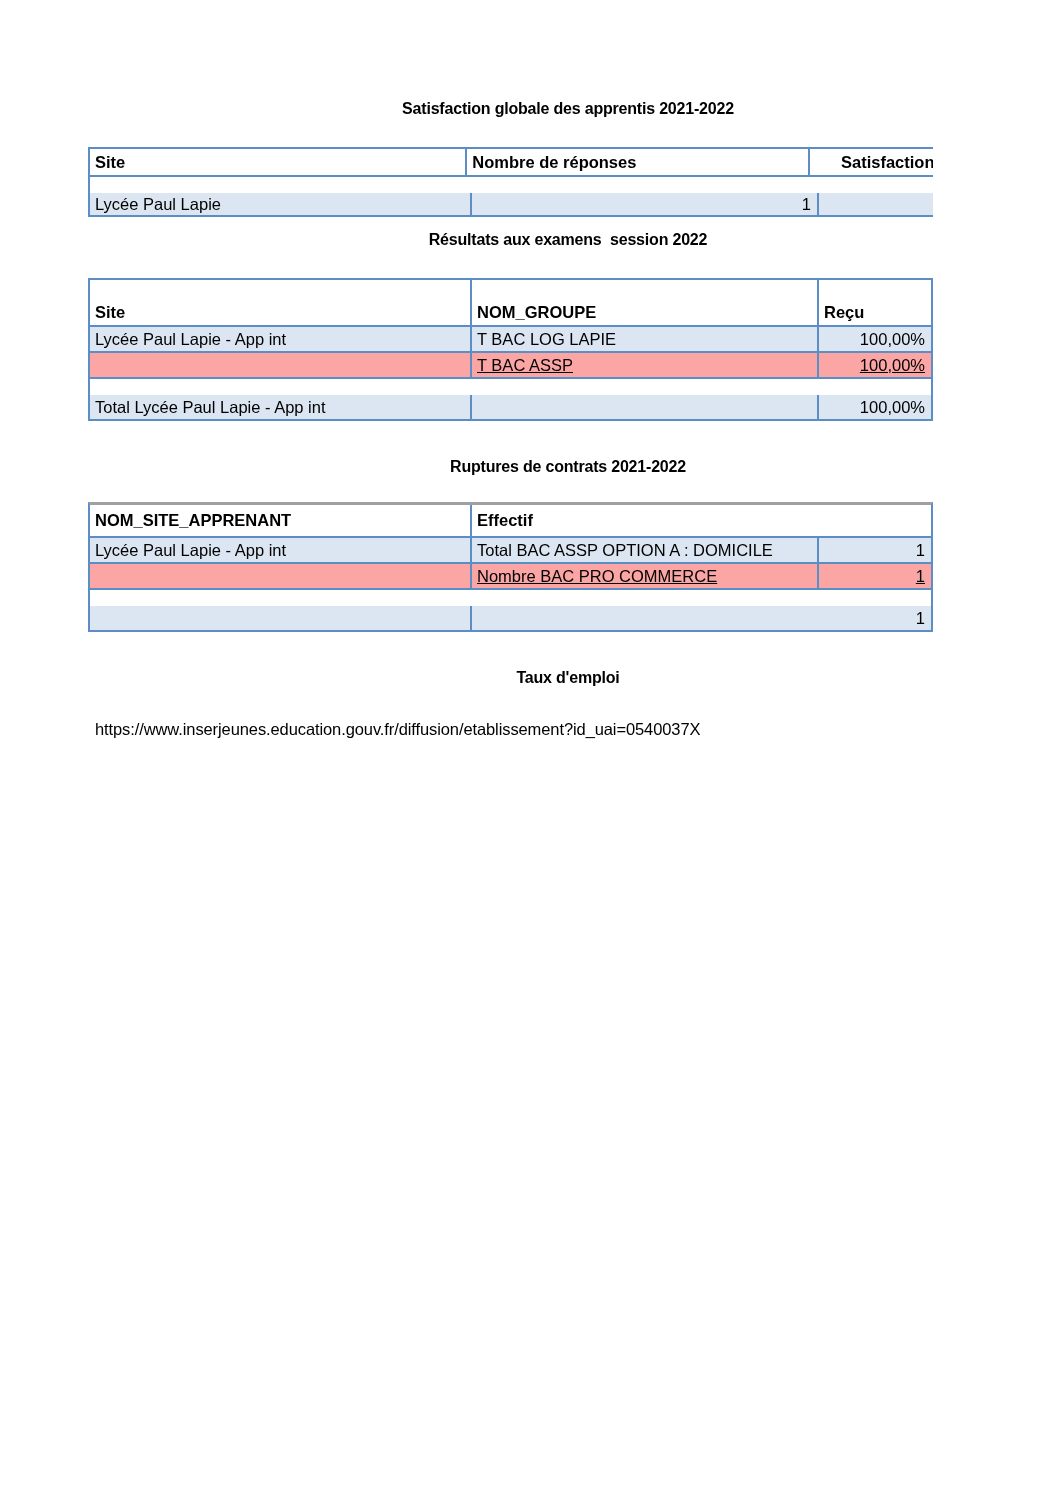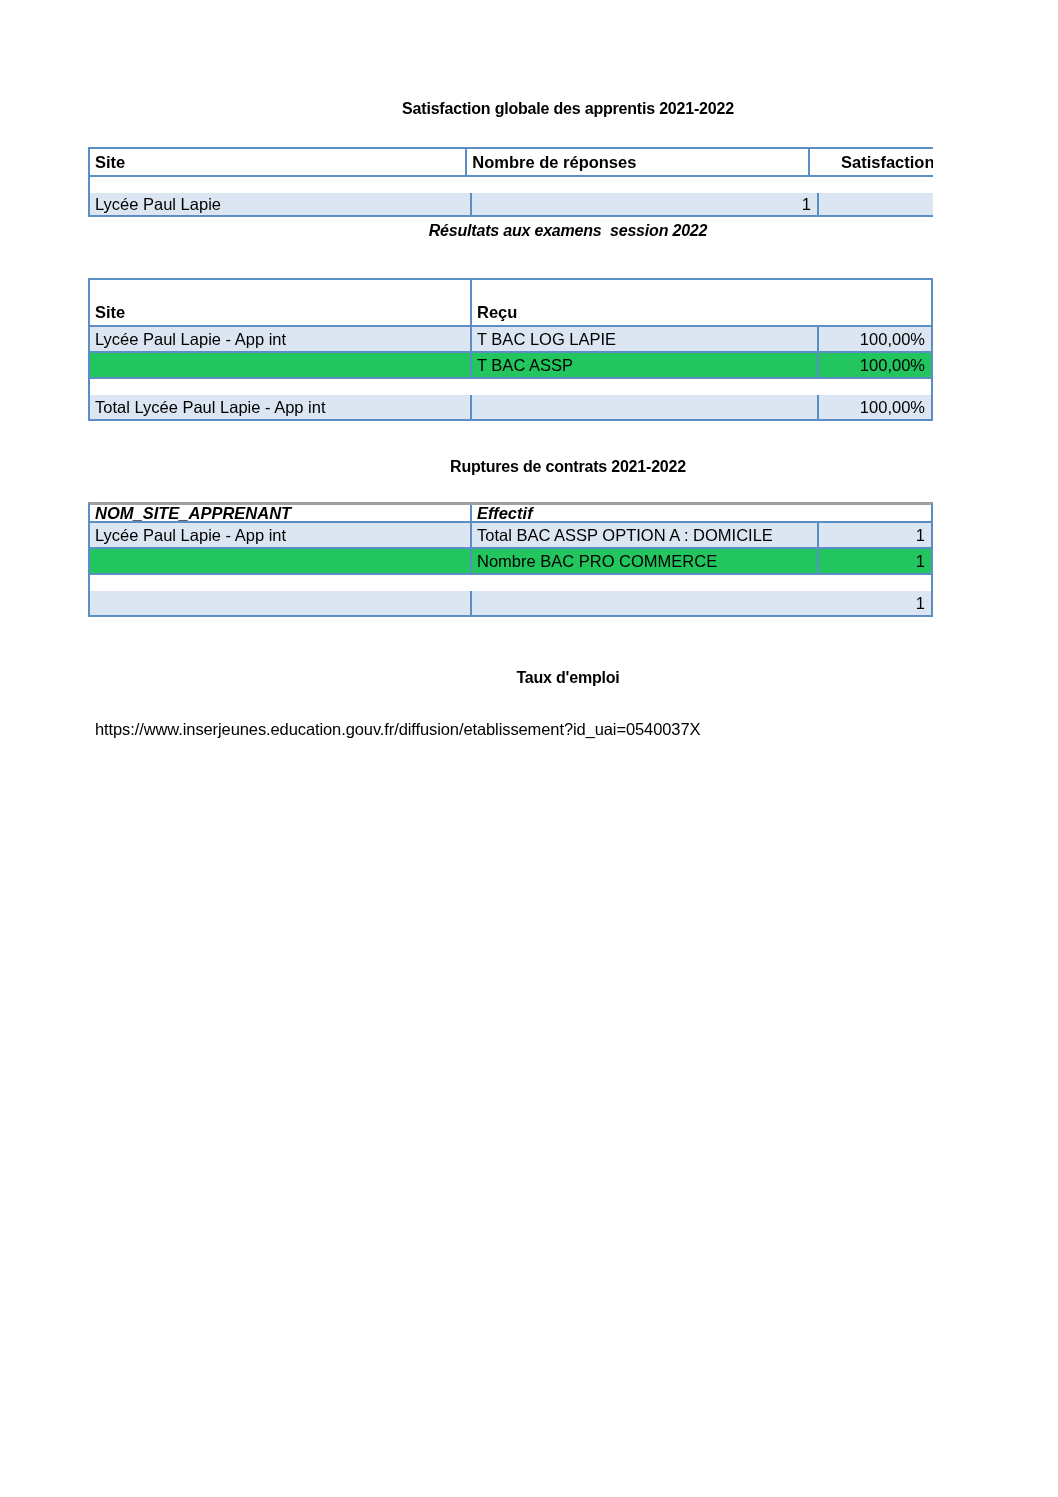--- a/index.html
+++ b/index.html
@@ -47,28 +47,28 @@
     overflow:hidden;
   }
   .cell:last-child{border-right:none;}
   .tbl:not(.noright) .cell:last-child{border-right:none;}
   .c1{width:382px;}
   .c2{width:347px;}
   .c3{flex:1 1 auto;}
   .hdr .cell{font-weight:bold;background:#fff;}
   .hdr.tall .cell{align-items:flex-end;padding-bottom:3px;}
   .fill .cell{background:#dbe6f2;}
-  .white .cell{background:#22c55e;}
+  .white .cell{background:#fca5a5;text-decoration:underline;}
   .num{justify-content:flex-end;padding-right:6px;padding-left:0;}
   .clipped-label{display:inline-block;padding-left:26px;white-space:nowrap;}
   .h28 .cell{height:26px;}
   .h25 .cell{height:22px;}
   .h48 .cell{height:45px;}
   .h24 .cell{height:24px;}
-  .h26 .cell{height:16px;font-style:italic;}
+  .h26 .cell{height:31px;}
   .url-line{
     position:absolute;
     left:95px;top:720px;
     font-size:16.5px;
     color:#000;
     text-decoration:none;
     letter-spacing:-0.1px;
   }
 </style>
 </head>
@@ -86,25 +86,26 @@
           <span class="clipped-label">Satisfaction</span>
         </div>
     </div>
     <div class="row fill h25">
       <div class="cell c1">Lycée Paul Lapie</div>
       <div class="cell c2 num">1</div>
       <div class="cell c3"></div>
     </div>
   </div>
 
-  <div class="doc-title" style="top:222px;font-style:italic;">Résultats aux examens  session 2022</div>
+  <div class="doc-title" style="top:231px;">Résultats aux examens  session 2022</div>
 
   <div class="tbl" style="top:278px;">
     <div class="row hdr tall h48">
       <div class="cell c1">Site</div>
+      <div class="cell c2">NOM_GROUPE</div>
       <div class="cell c3">Reçu</div>
     </div>
     <div class="row fill h24">
       <div class="cell c1">Lycée Paul Lapie - App int</div>
       <div class="cell c2">T BAC LOG LAPIE</div>
       <div class="cell c3 num">100,00%</div>
     </div>
     <div class="row white h24">
       <div class="cell c1"></div>
       <div class="cell c2">T BAC ASSP</div>

